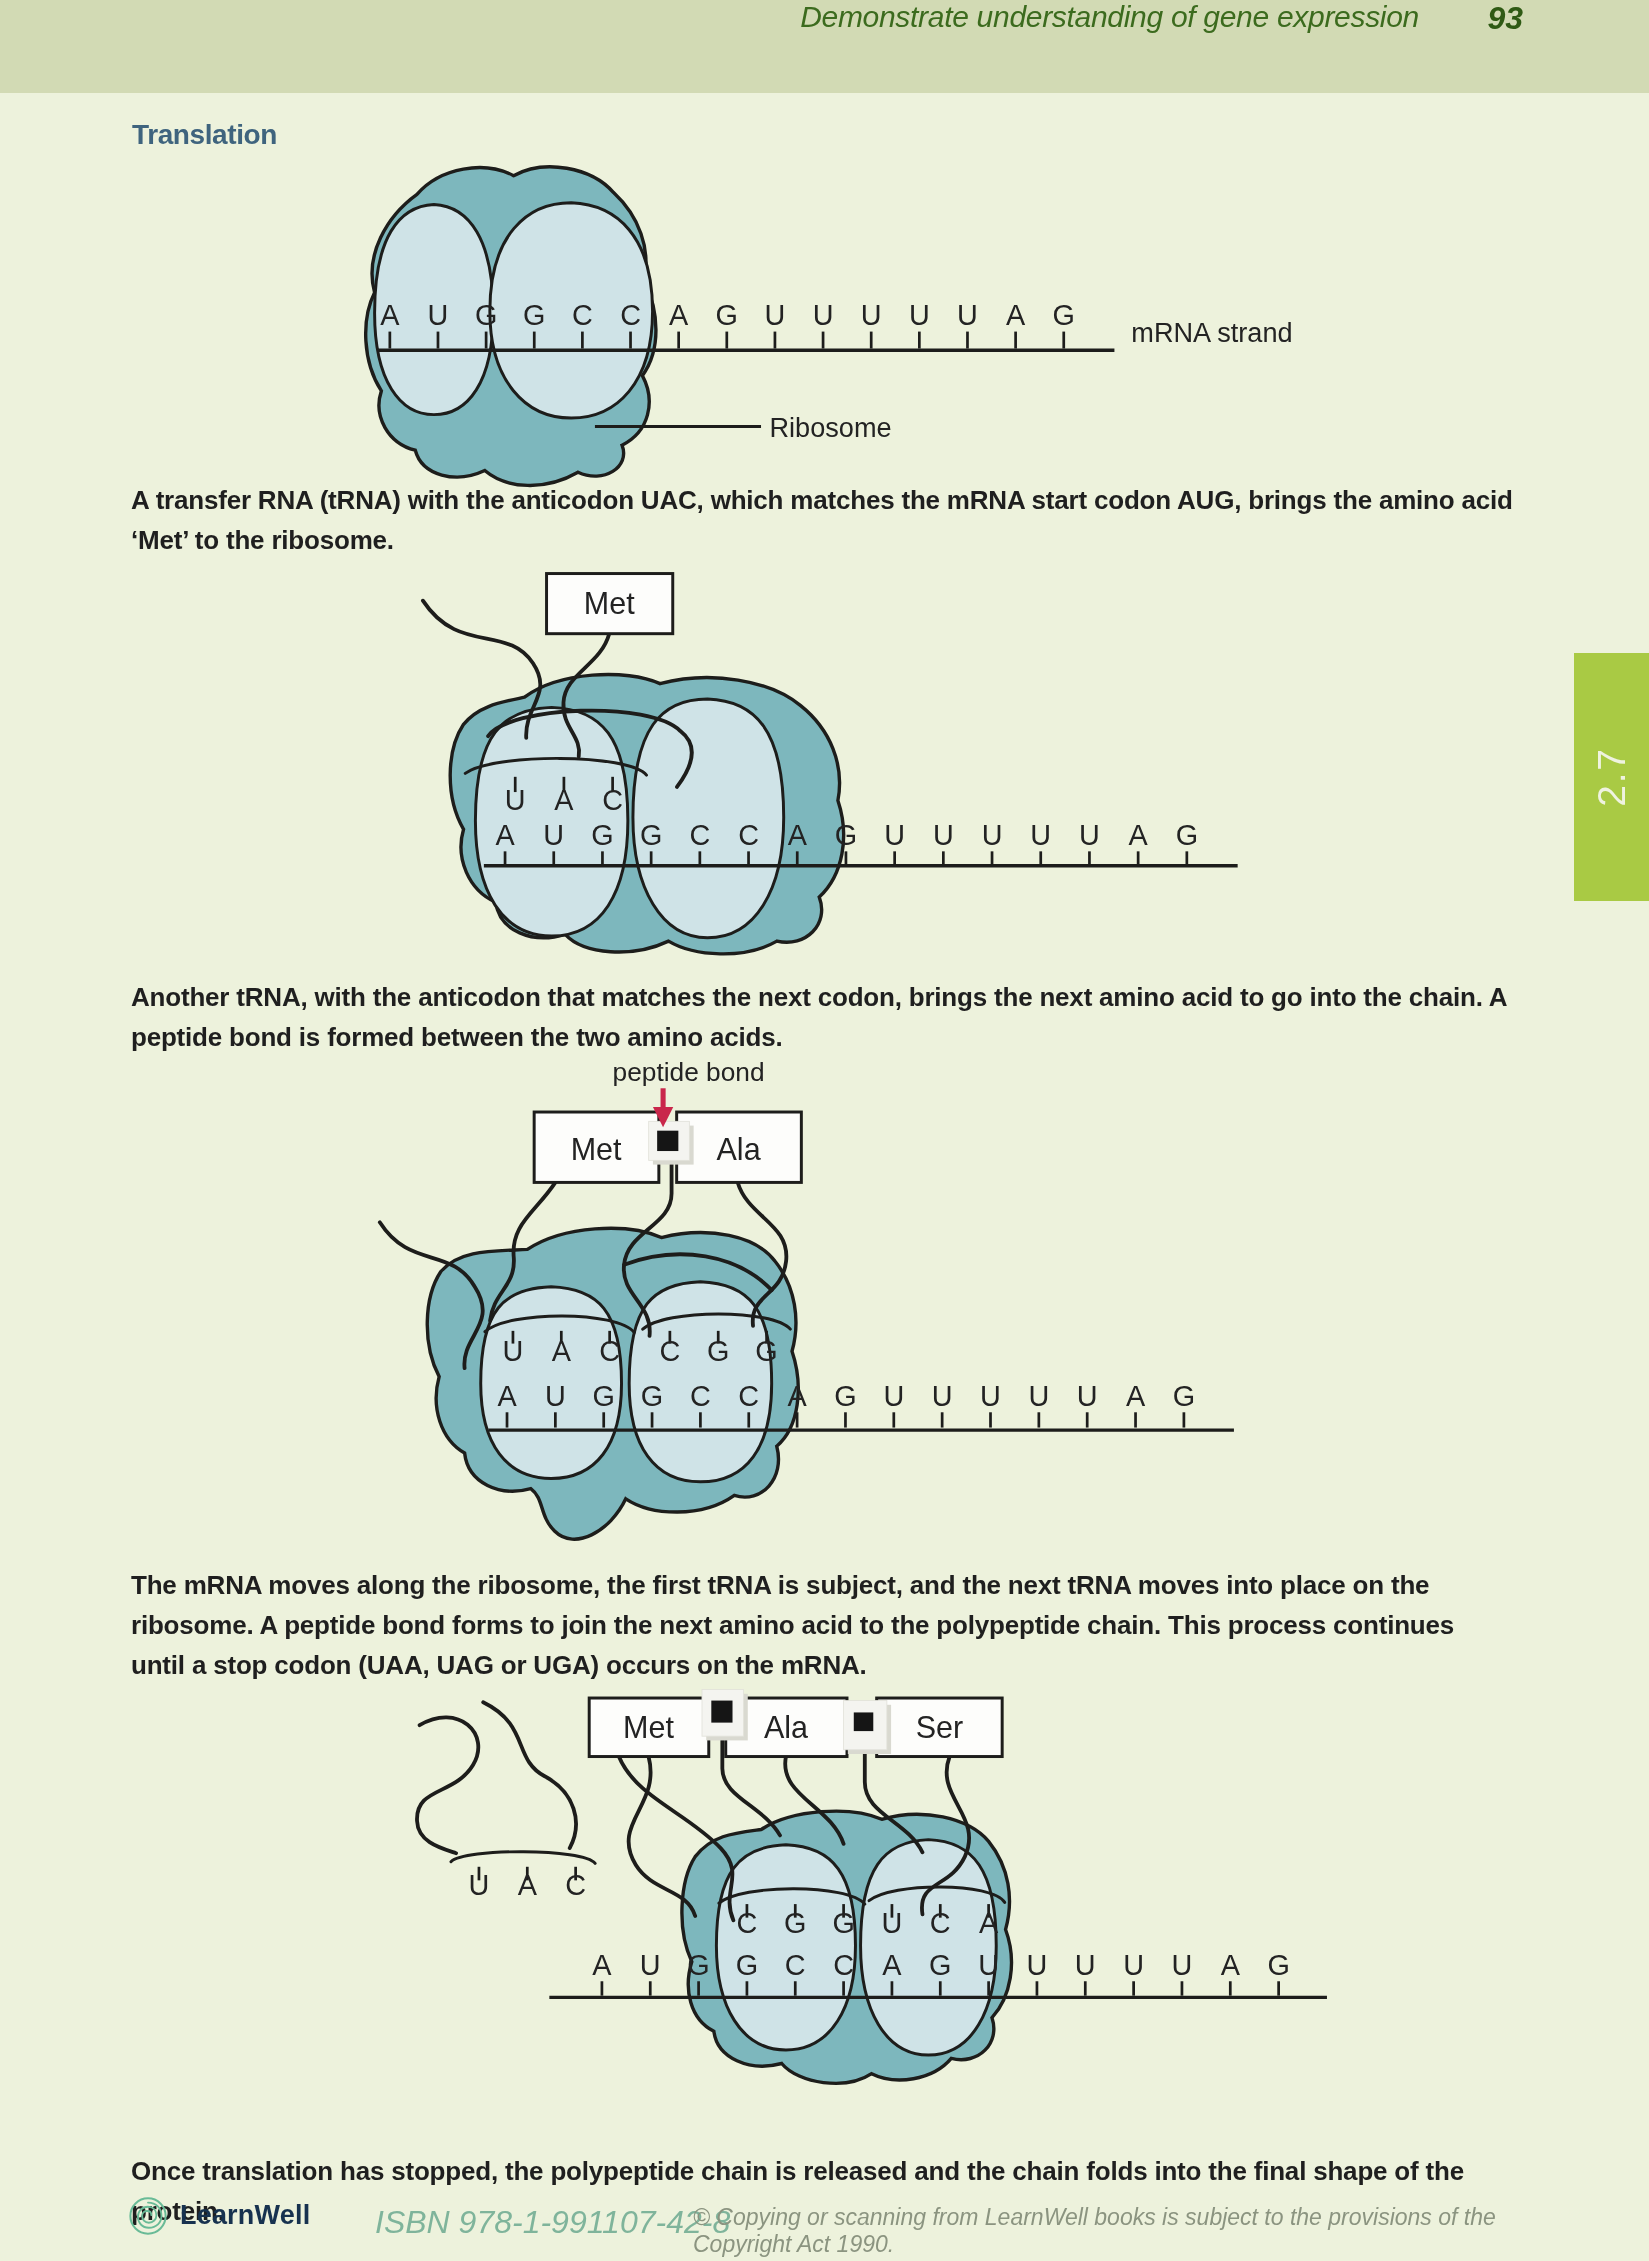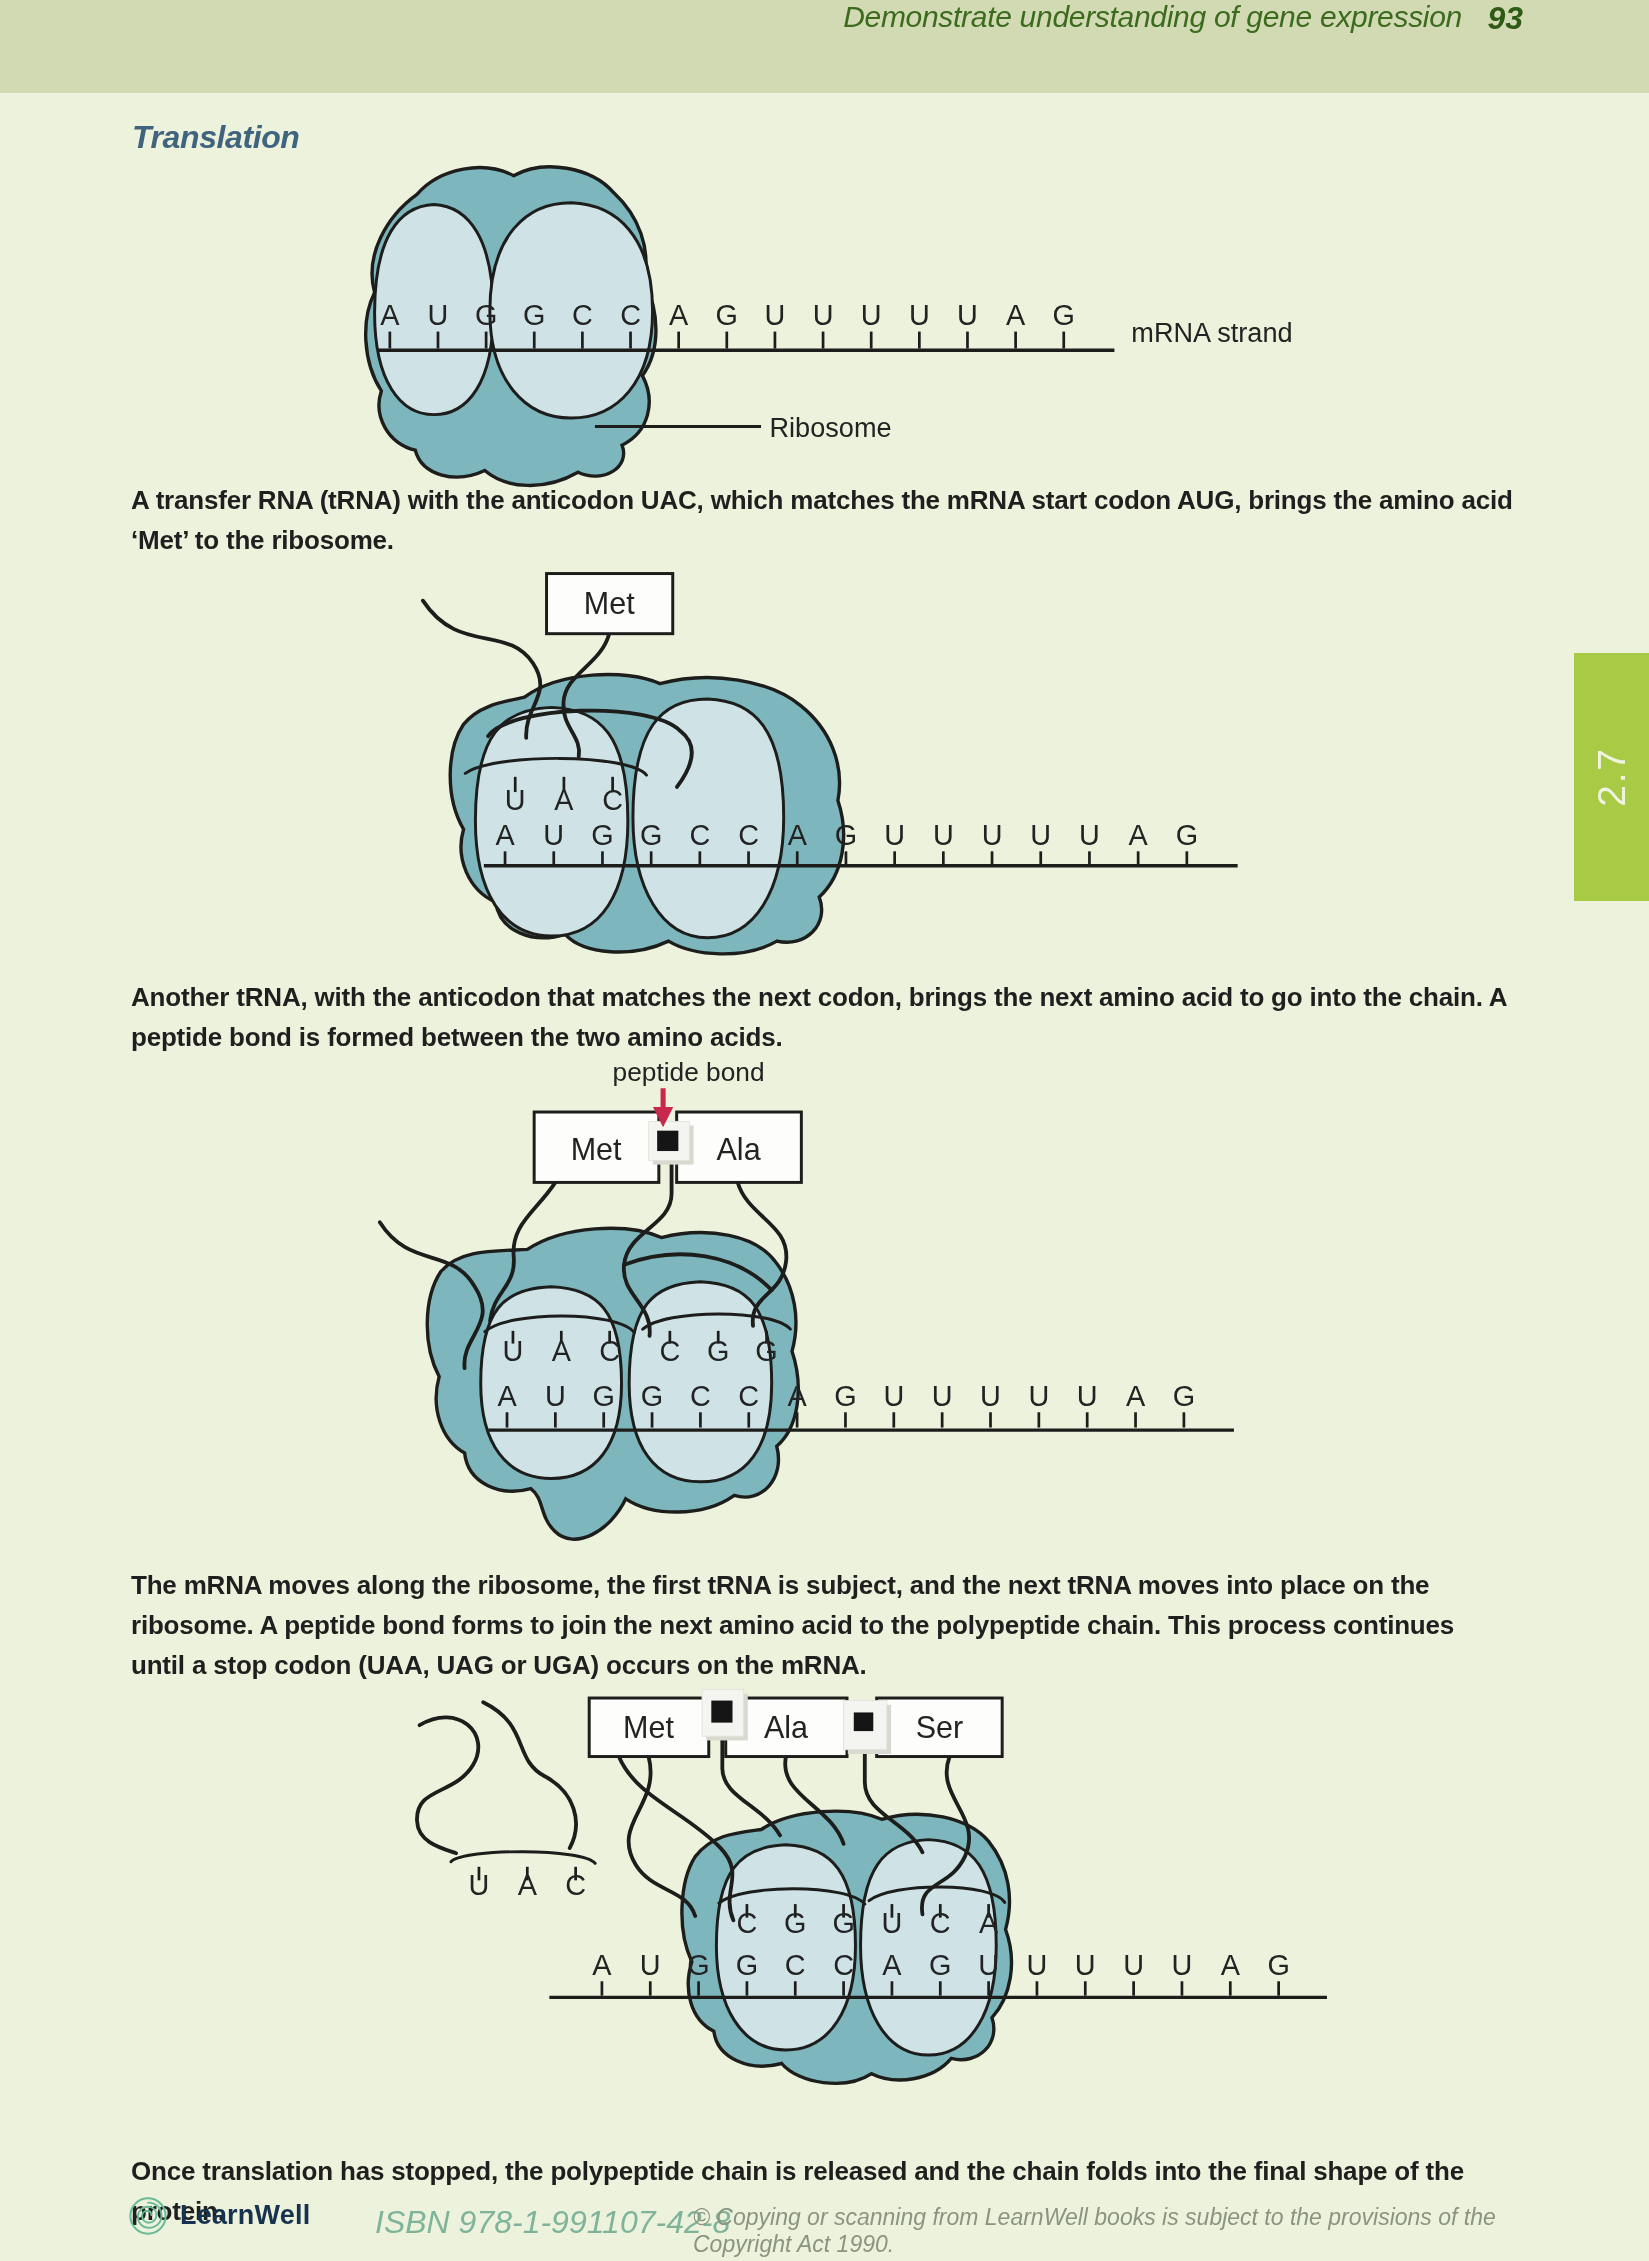--- a/index.html
+++ b/index.html
@@ -10,22 +10,22 @@
     --arrow_red:#c9274b; --box_fill:#fdfdfb;
     --conn_raised:#f4f4f0; --conn_shadow:#d9d9d0; --conn_black:#151515;
     --logo_green:#69bb97; --brand_navy:#17324f; --isbn_teal:#7fb49b; --copy_gray:#8b9480;
   }
   html,body{margin:0;padding:0;}
   body{font-family:"Liberation Sans",sans-serif;}
   .page{position:relative;width:1650px;height:2261px;background:var(--page_bg);overflow:hidden;}
   .header-bar{position:absolute;left:0;top:0;width:1650px;height:93px;background:var(--header_bg);
     display:flex;align-items:flex-start;justify-content:flex-end;padding-right:127px;box-sizing:border-box;gap:25.4px;}
   .header-title{font-style:italic;font-size:30px;color:var(--header_text);letter-spacing:-0.3px;}
-  .header-num{font-style:italic;font-weight:bold;font-size:32px;color:var(--header_num);}
-  .section-title{position:absolute;left:132px;top:119px;font-size:32px;font-weight:bold;font-style:italic;
+  .header-num{font-style:italic;font-weight:bold;font-size:32px;color:var(--header_num);margin-left:43px;}
+  .section-title{position:absolute;left:132px;top:119px;font-size:28px;font-weight:bold;
     color:var(--section_title);letter-spacing:-0.4px;}
   .para{position:absolute;left:131px;width:1382px;font-size:26px;line-height:40px;color:var(--body_text);letter-spacing:-0.2px;font-weight:bold;}
   .para.bold{font-weight:bold;margin-top:40px;}
   .diagram{position:absolute;}
   .rib-body{fill:var(--ribosome_fill);stroke:var(--outline);stroke-width:4;}
   .rib-lobe{fill:var(--lobe_fill);stroke:var(--outline);stroke-width:3.5;}
   .mrna-line{stroke:var(--outline);stroke-width:4;}
   .seq-letter{font-family:"Liberation Sans",sans-serif;font-size:34px;fill:#232323;text-anchor:middle;}
   .seq-tick{stroke:var(--outline);stroke-width:3.2;}
   .trna{fill:none;stroke:var(--outline);stroke-width:4.5;stroke-linecap:round;}

